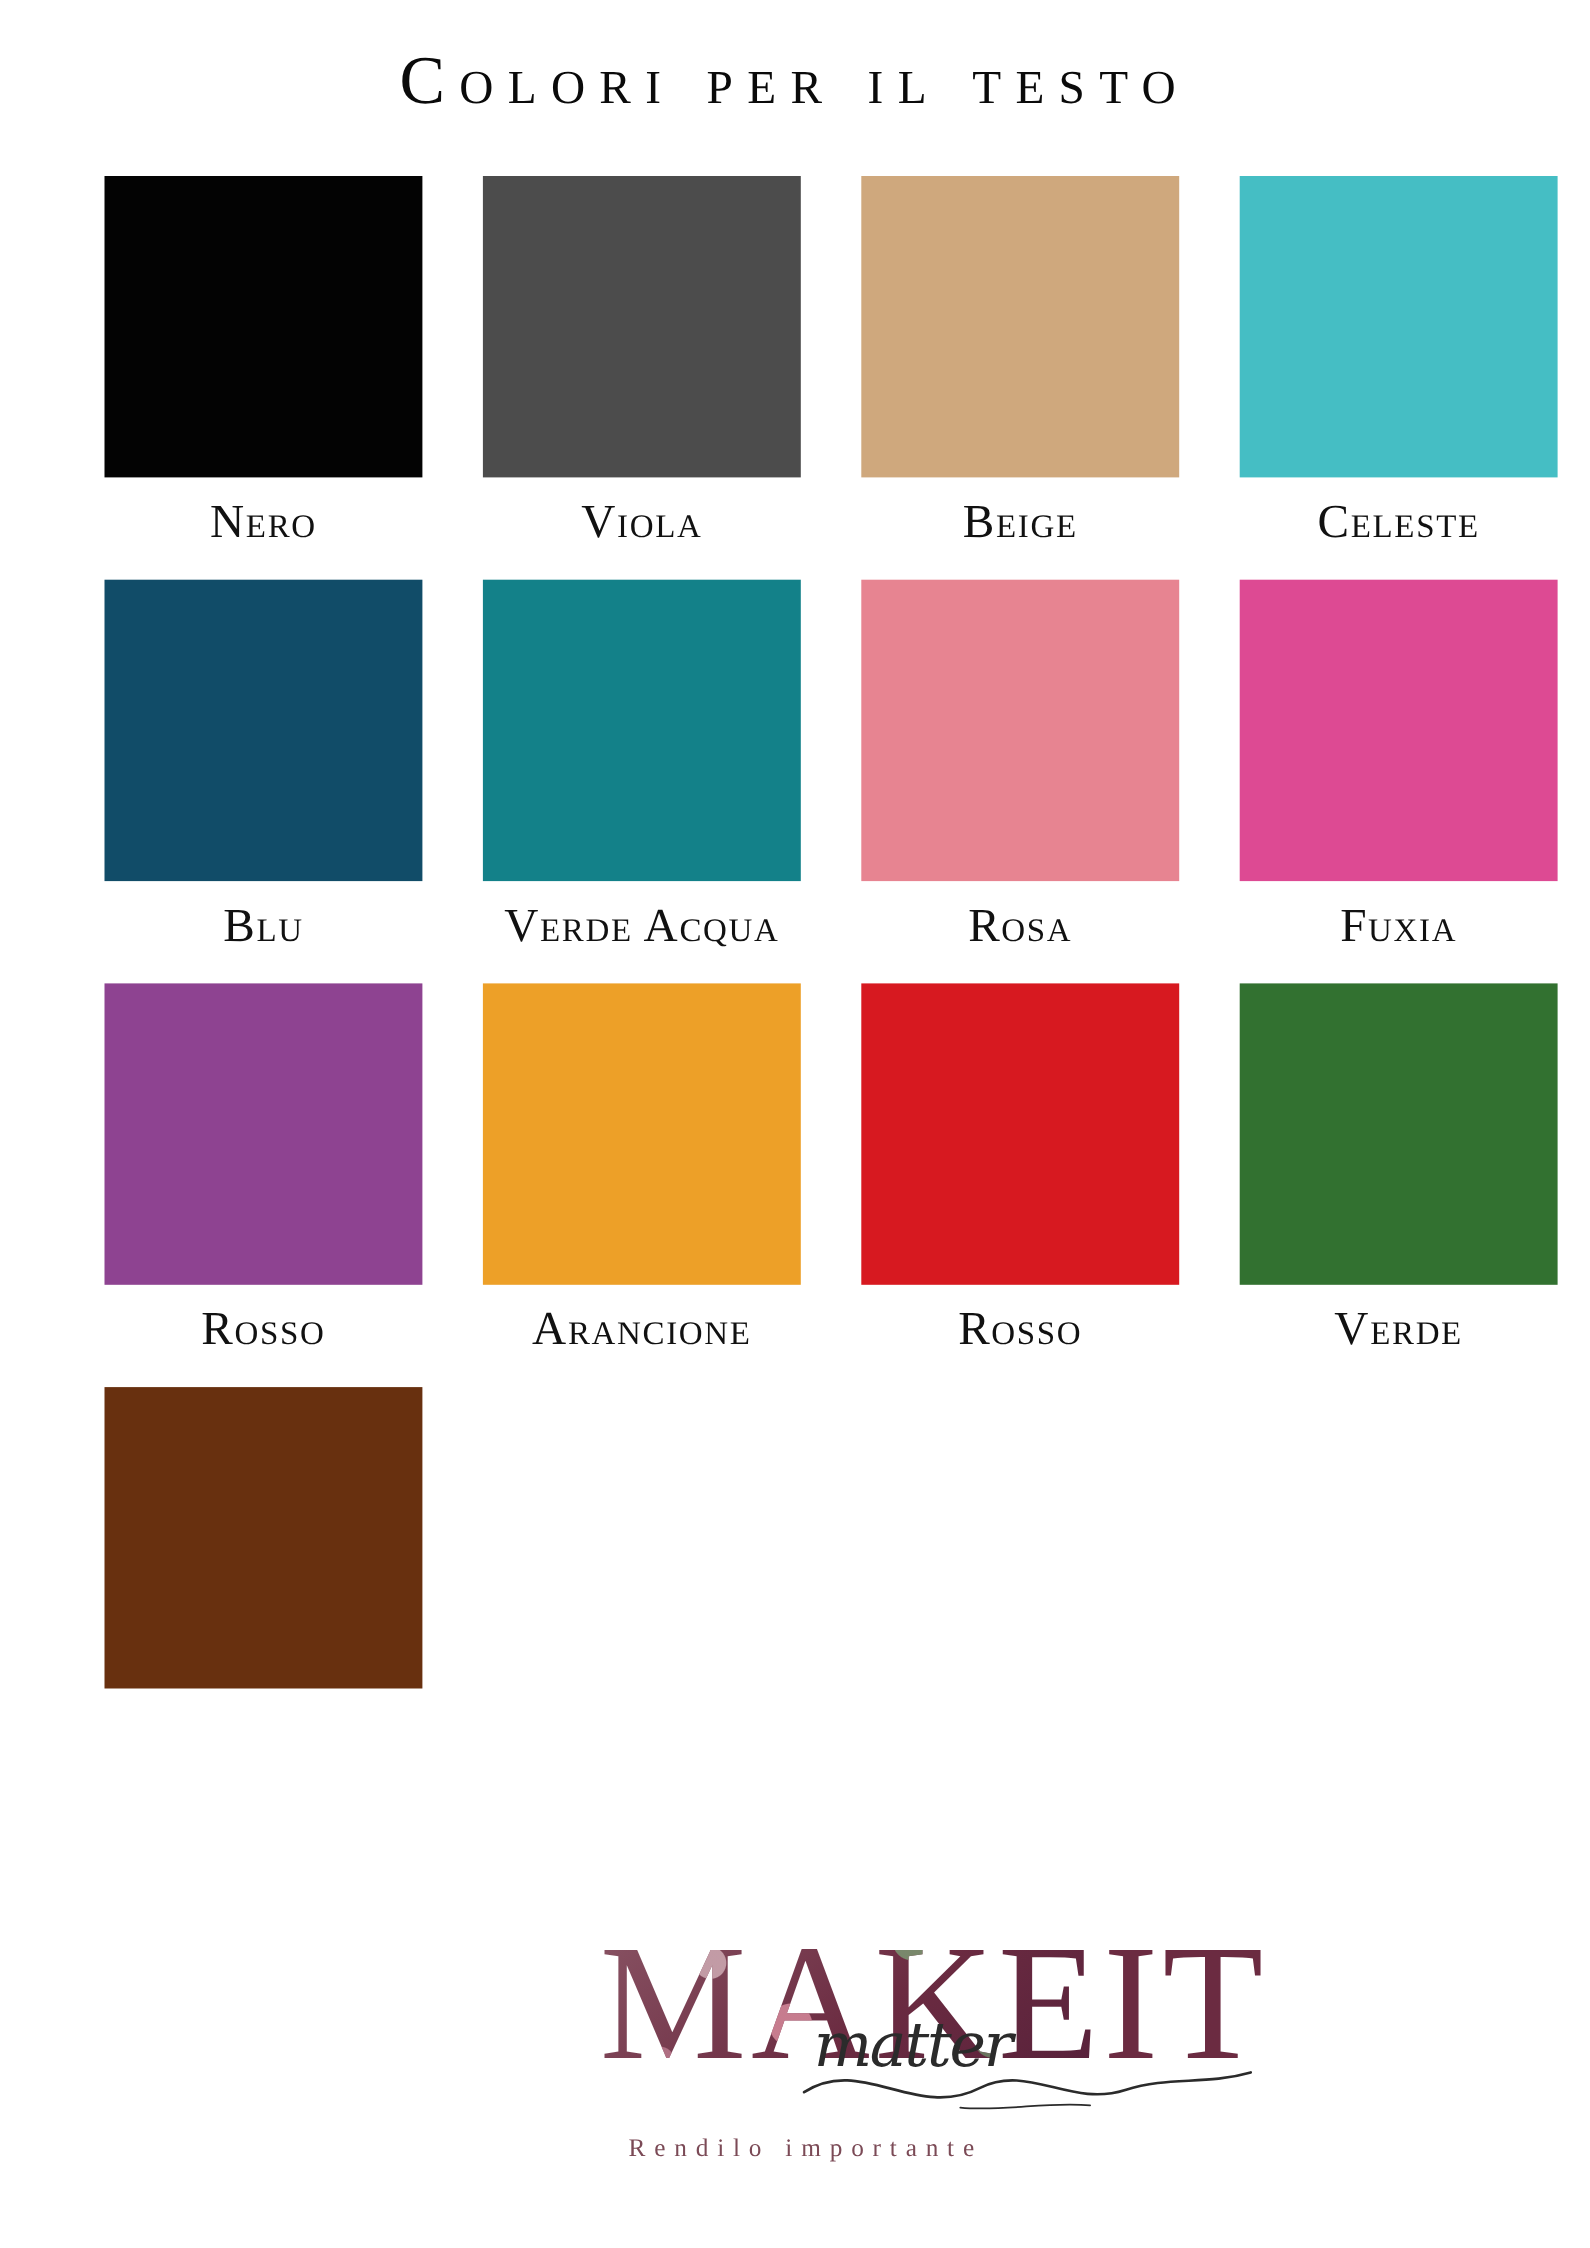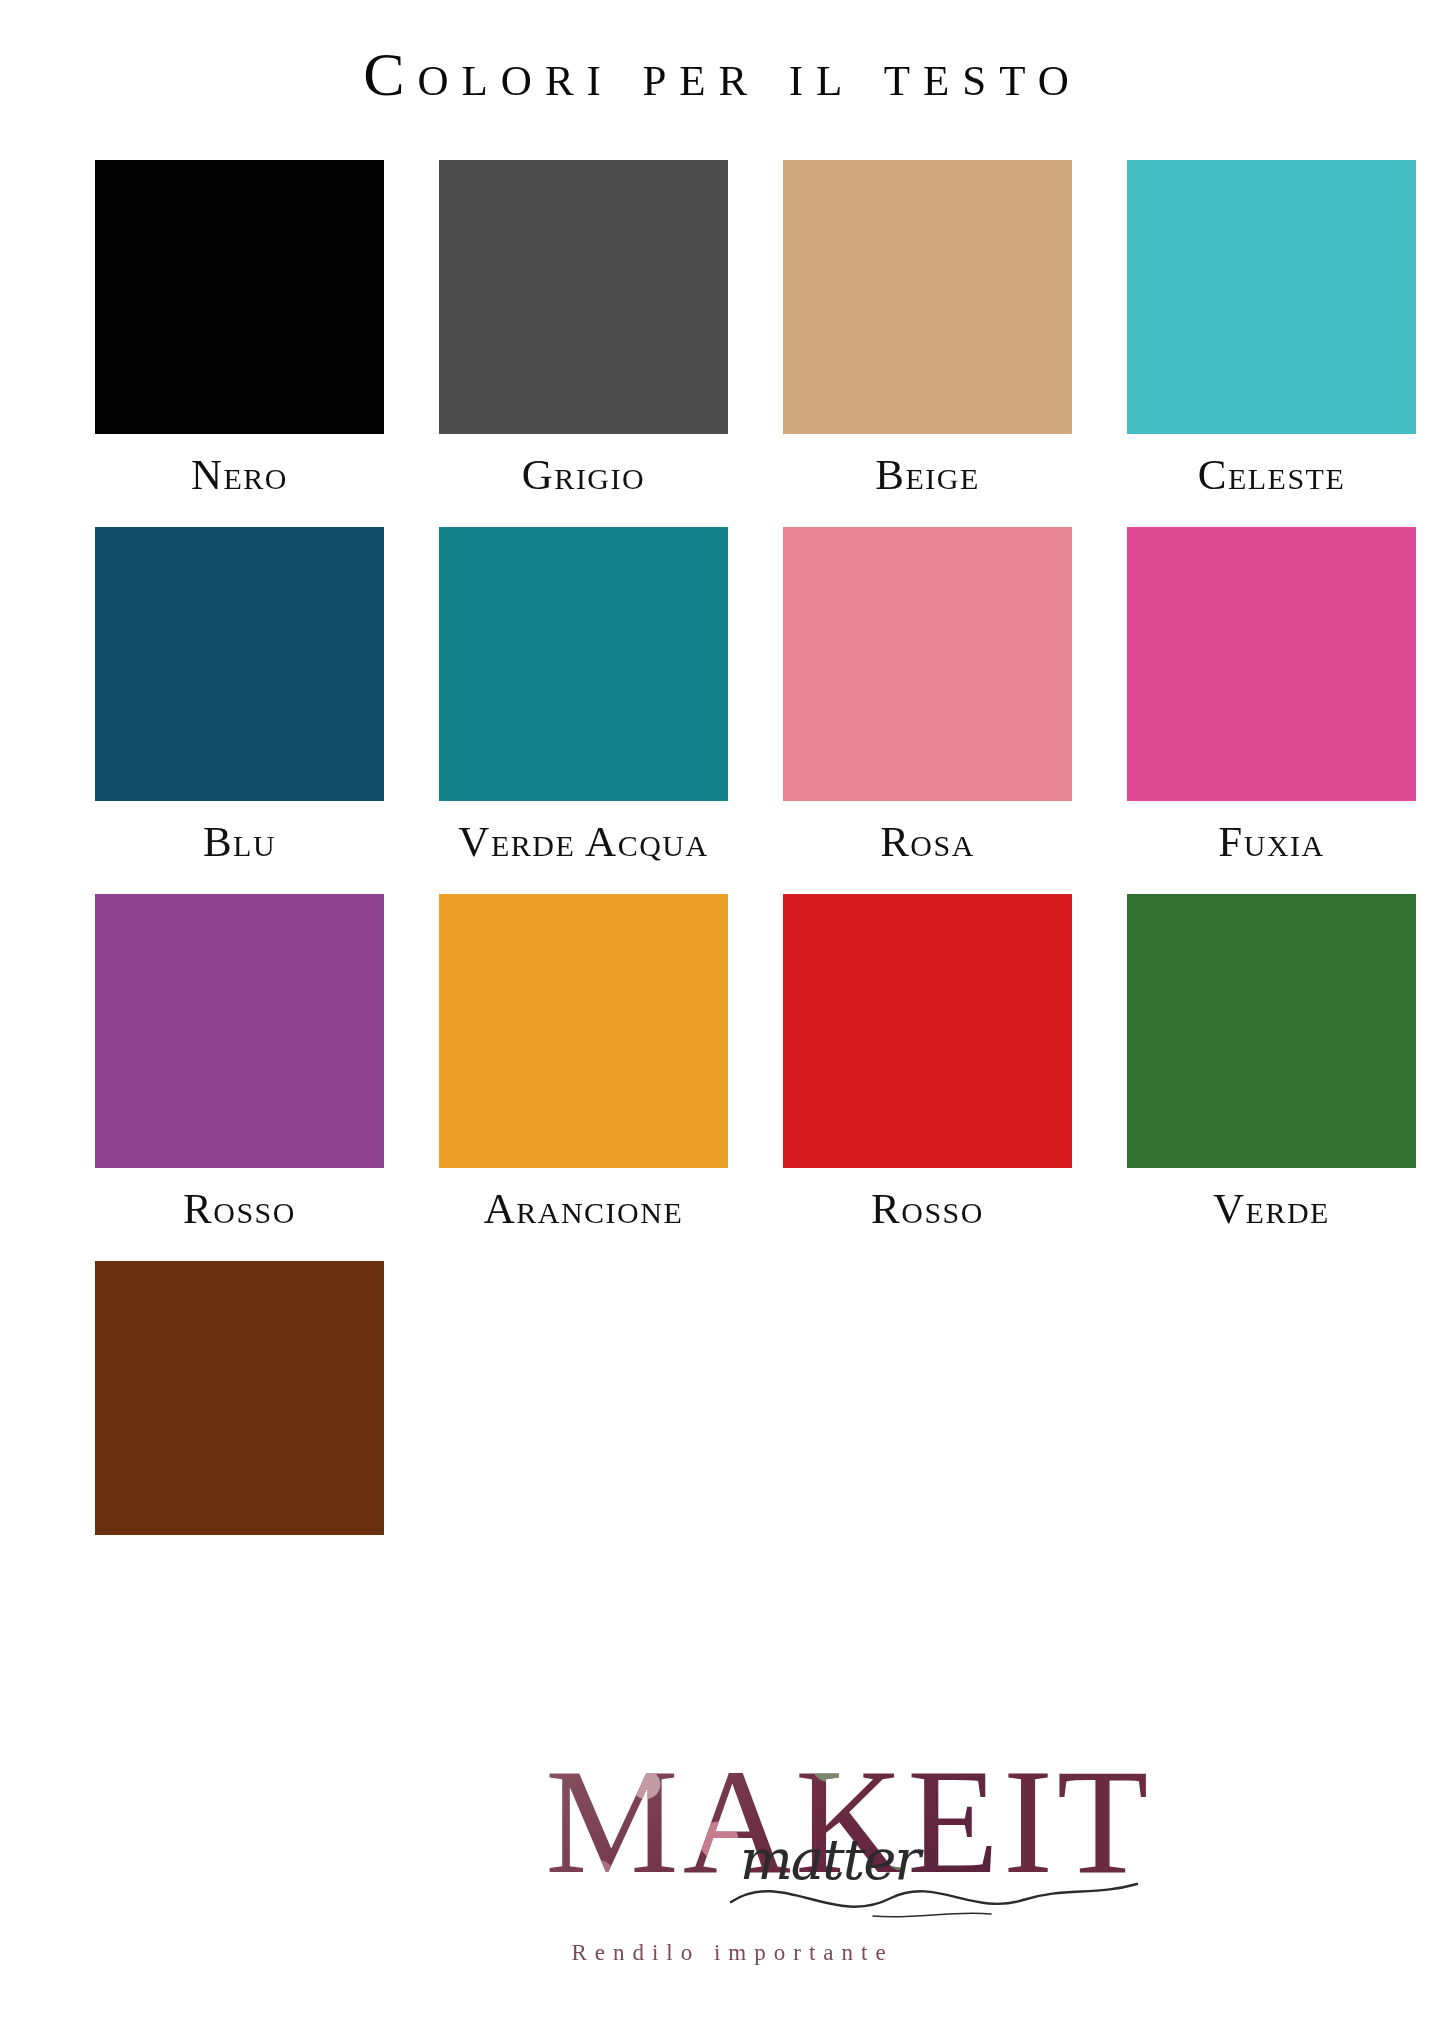--- a/index.html
+++ b/index.html
@@ -160,21 +160,21 @@
 
 <h1 class="page-title">Colori per il testo</h1>
 
 <div class="palette-grid">
     <div class="swatch-cell">
       <div class="swatch-chip" style="background-color: rgb(3, 3, 3);"></div>
       <div class="swatch-label">Nero</div>
     </div>
     <div class="swatch-cell">
       <div class="swatch-chip" style="background-color: rgb(76, 76, 76);"></div>
-      <div class="swatch-label">Grigio</div>
+      <div class="swatch-label">Viola</div>
     </div>
     <div class="swatch-cell">
       <div class="swatch-chip" style="background-color: rgb(207, 168, 125);"></div>
       <div class="swatch-label">Beige</div>
     </div>
     <div class="swatch-cell">
       <div class="swatch-chip" style="background-color: rgb(69, 190, 196);"></div>
       <div class="swatch-label">Celeste</div>
     </div>
     <div class="swatch-cell">

